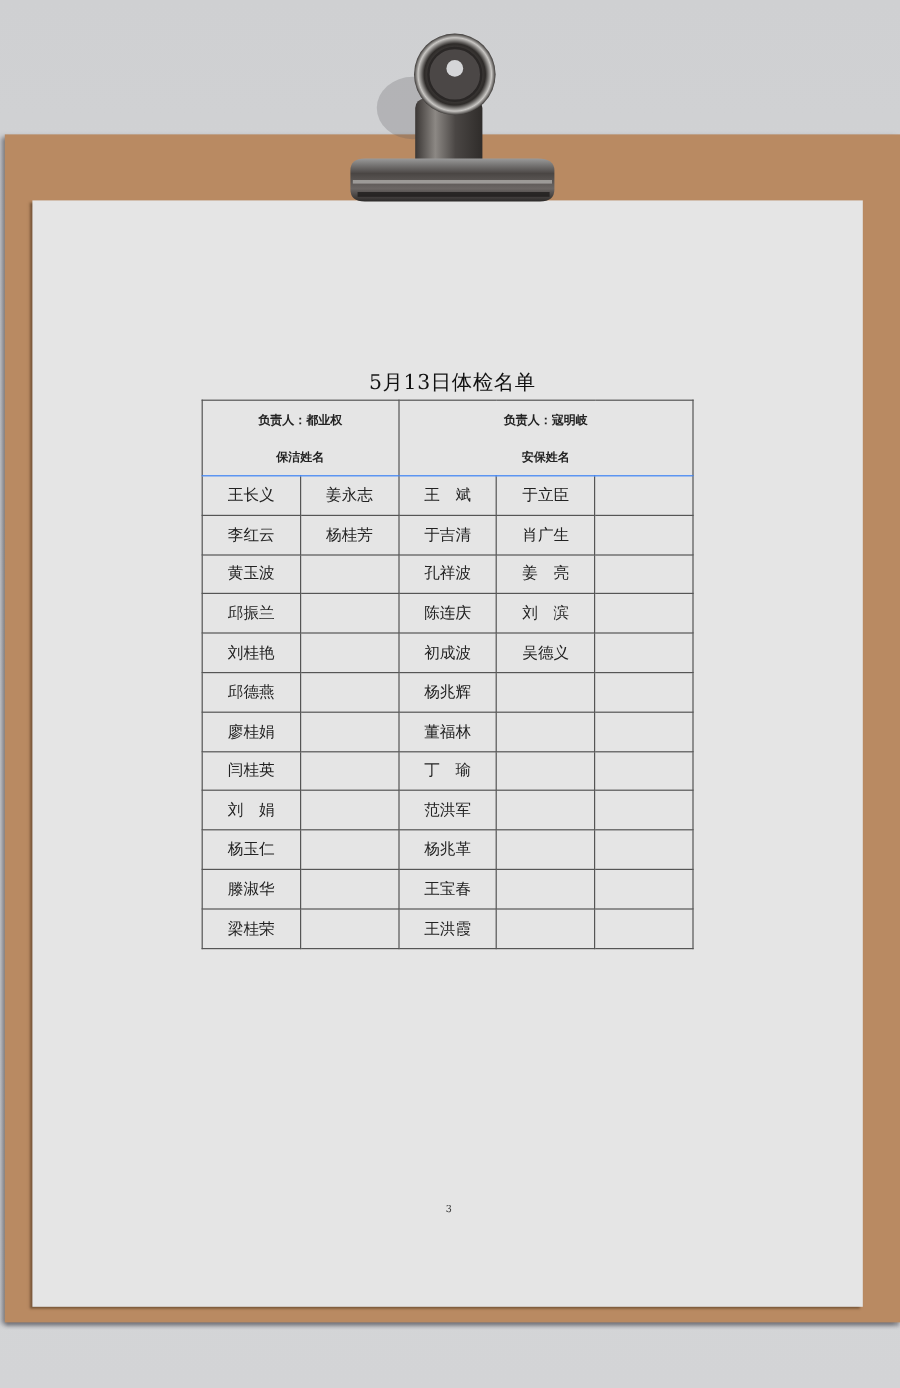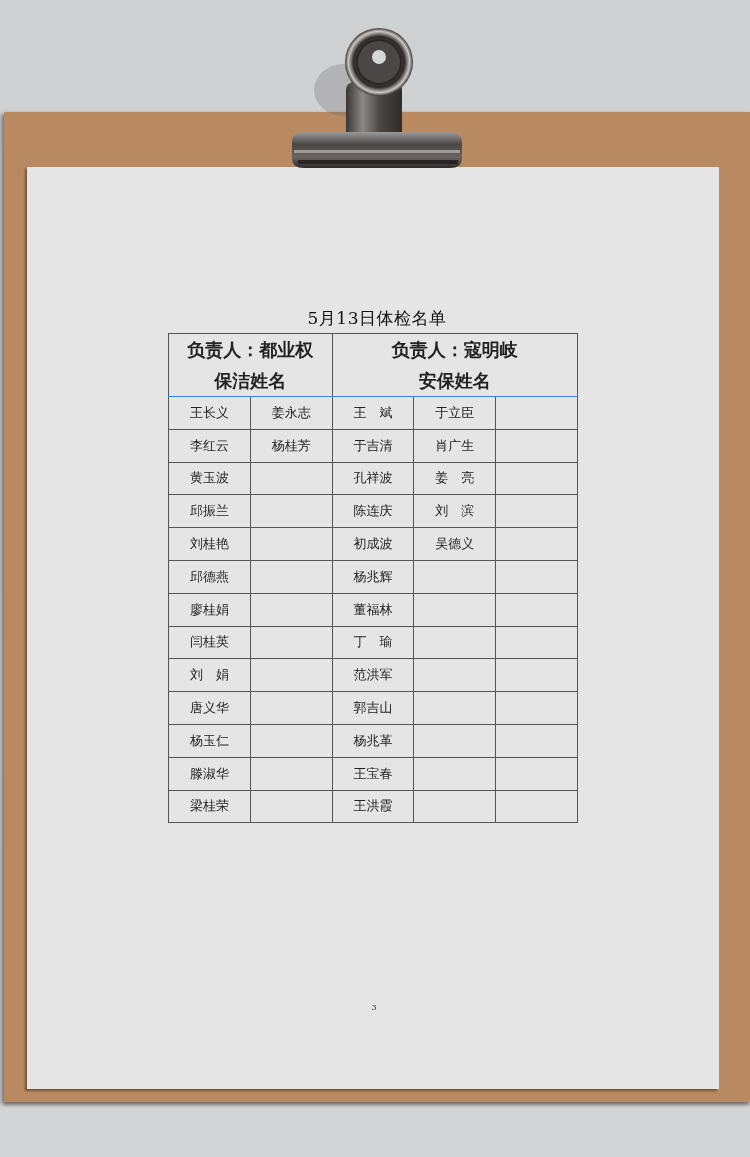--- a/index.html
+++ b/index.html
@@ -26,21 +26,21 @@
   }
   table.roster {
     position:absolute; left:141px; top:166px;
     border-collapse:collapse; table-layout:fixed; width:409px;
     font-size:13px; color:#222;
   }
   table.roster td {
     border:1px solid #555; height:31.8px; text-align:center; padding:0;
     white-space:nowrap;
   }
-  table.roster td.hdr { height:31px; border-bottom:none; border-top:none; font-weight:bold; font-size:18px;font-family:Liberation Serif, serif; }
+  table.roster td.hdr { height:31px; border-bottom:none; border-top:none; font-weight:bold; font-size:10px;font-family:Liberation Serif, serif; }
   table.roster tr.hdr1 td { border-top:1px solid #555; }
   table.roster tr.hdr2 td { border-bottom:1px solid #3b82f6; }
   .page-num {
     position:absolute; left:0; width:694px; top:836px; text-align:center;
     font-size:8px; color:#333;
   }
 </style>
 </head>
 <body>
 
@@ -123,27 +123,20 @@
           <td></td>
         </tr>
         <tr>
           <td>刘　娟</td>
           <td></td>
           <td>范洪军</td>
           <td></td>
           <td></td>
         </tr>
         <tr>
-          <td>唐义华</td>
-          <td></td>
-          <td>郭吉山</td>
-          <td></td>
-          <td></td>
-        </tr>
-        <tr>
           <td>杨玉仁</td>
           <td></td>
           <td>杨兆革</td>
           <td></td>
           <td></td>
         </tr>
         <tr>
           <td>滕淑华</td>
           <td></td>
           <td>王宝春</td>

